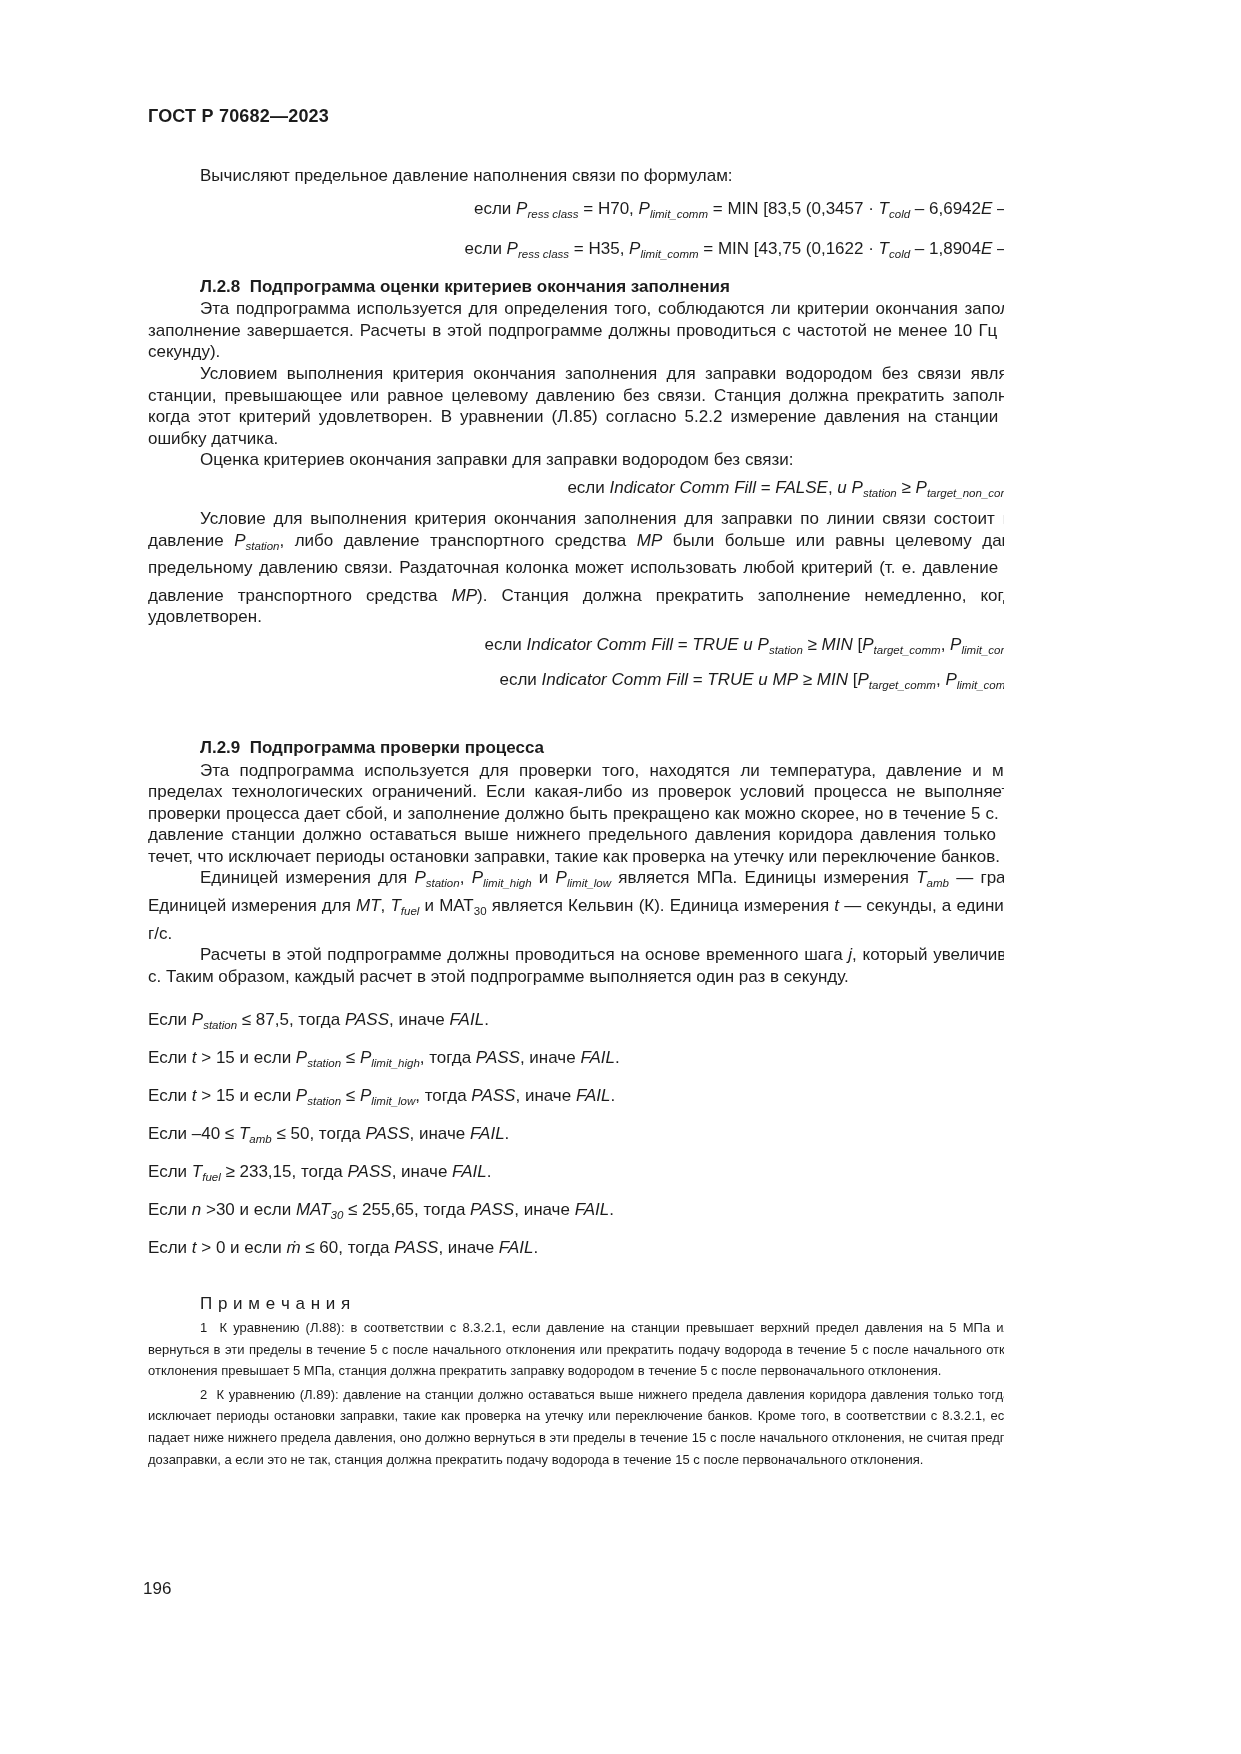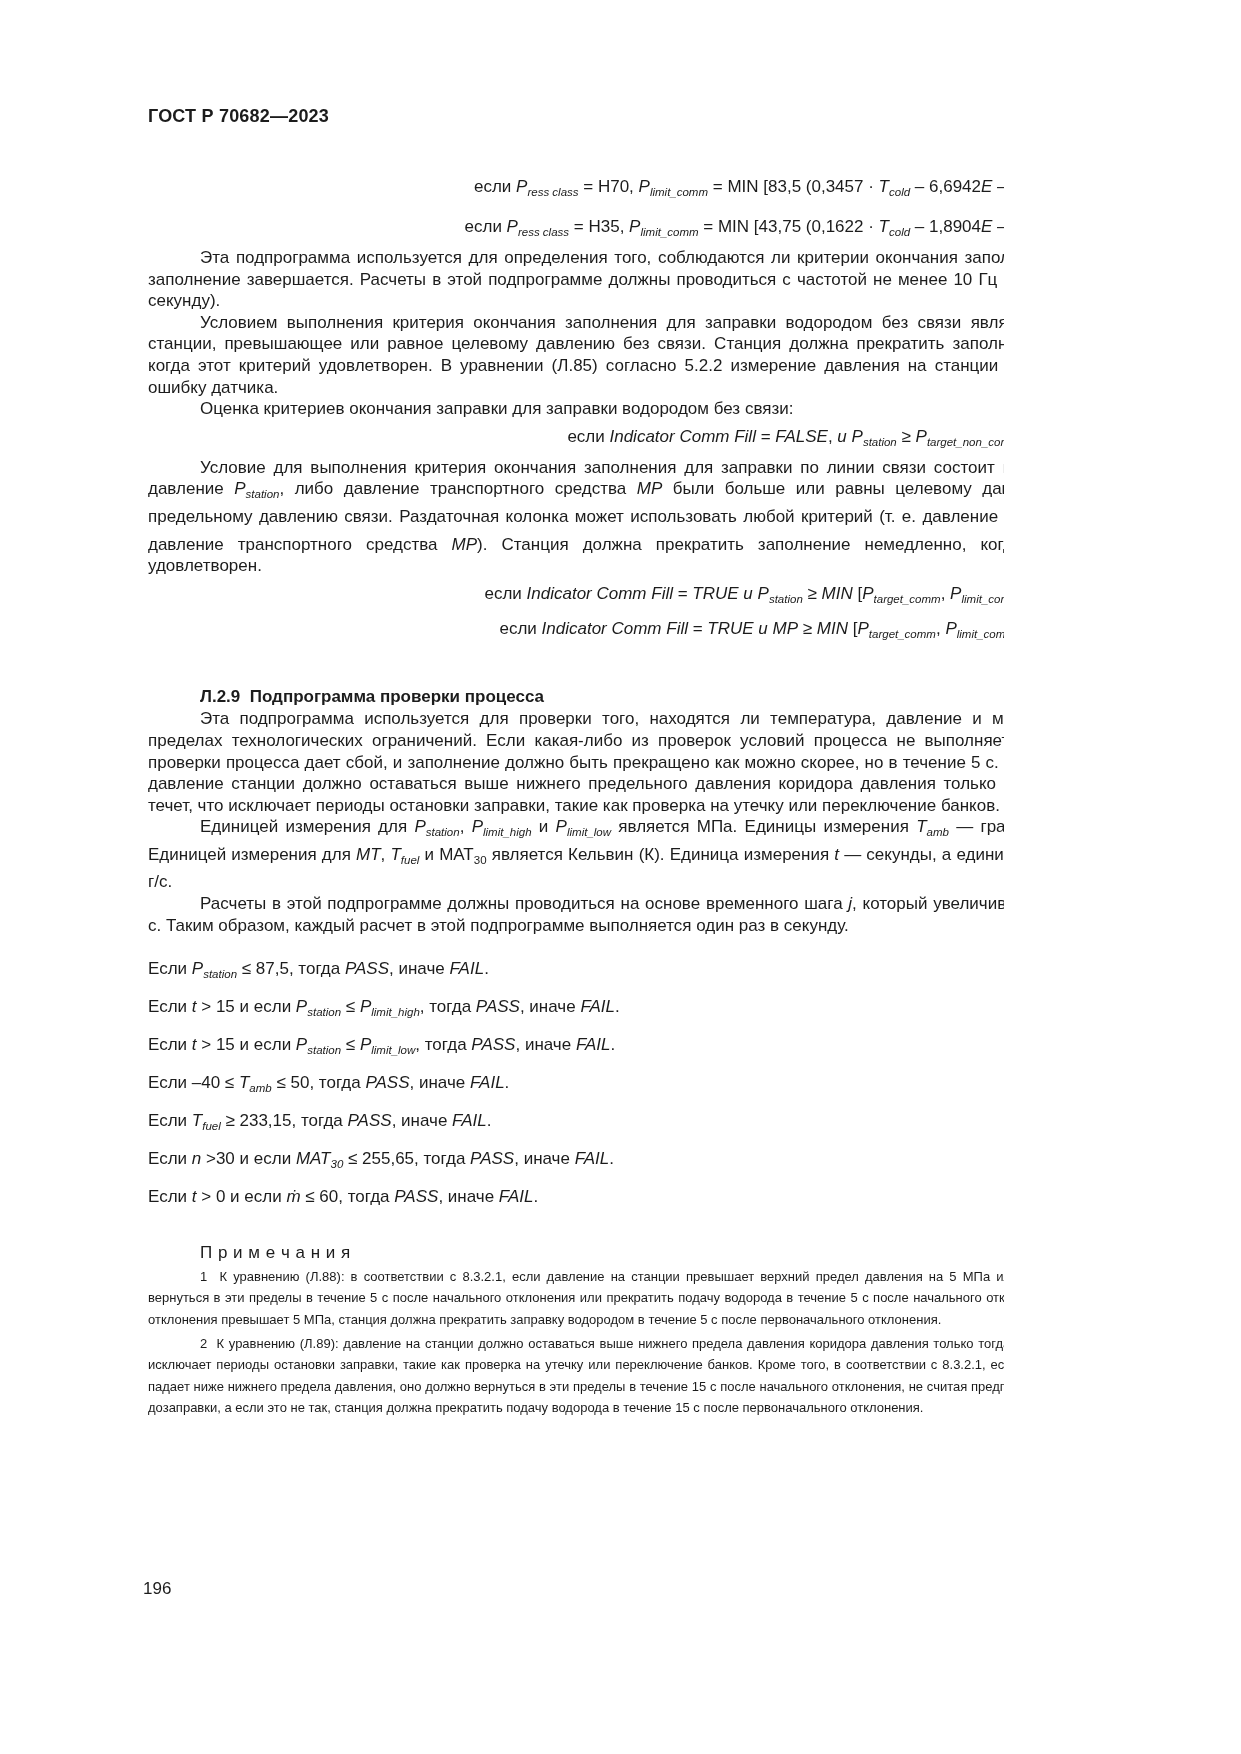--- a/index.html
+++ b/index.html
@@ -43,27 +43,29 @@
 </style>
 </head>
 <body>
 
 <div class="page">
 
   <div class="doc-header">ГОСТ Р 70682—2023</div>
 
   <div class="content">
 
+    <p class="para">Вычисляют предельное давление наполнения связи по формулам:</p>
 
     <div class="eq-group">
       <div class="fline">если <i>P<sub>ress class</sub></i> = H70, <i>P<sub>limit_comm</sub></i> = MIN [83,5 (0,3457 · <i>T<sub>cold</sub></i> – 6,6942<i>E</i> – 0,5 · <i>T<sub>cold</sub></i><sup>2</sup> – 7,29)],</div>
       <div class="fline">если <i>P<sub>ress class</sub></i> = H35, <i>P<sub>limit_comm</sub></i> = MIN [43,75 (0,1622 · <i>T<sub>cold</sub></i> – 1,8904<i>E</i> – 0,5 · <i>T<sub>cold</sub></i><sup>2</sup> – 3,40)].</div>
       <span class="eqnum">(Л.84)</span>
     </div>
 
+    <h2 class="heading">Л.2.8&nbsp; Подпрограмма оценки критериев окончания заполнения</h2>
 
     <p class="para">Эта подпрограмма используется для определения того, соблюдаются ли критерии окончания заполнения, после чего заполнение завершается. Расчеты в этой подпрограмме должны проводиться с частотой не менее 10 Гц (десять расчетов в секунду).</p>
     <p class="para">Условием выполнения критерия окончания заполнения для заправки водородом без связи является давле­ние на станции, превышающее или равное целевому давлению без связи. Станция должна прекратить заполнение немедленно, когда этот критерий удовлетворен. В уравнении (Л.85) согласно 5.2.2 измерение давления на станции должно учитывать ошибку датчика.</p>
     <p class="para">Оценка критериев окончания заправки для заправки водородом без связи:</p>
 
     <div class="eq-group">
       <div class="fline">если <i>Indicator Comm Fill</i> = <i>FALSE</i>, <i>и</i> <i>P<sub>station</sub></i> ≥ <i>P<sub>target_non_comm</sub></i>, тогда <i>END FILL</i>.</div>
       <span class="eqnum">(Л.85)</span>
     </div>
 

